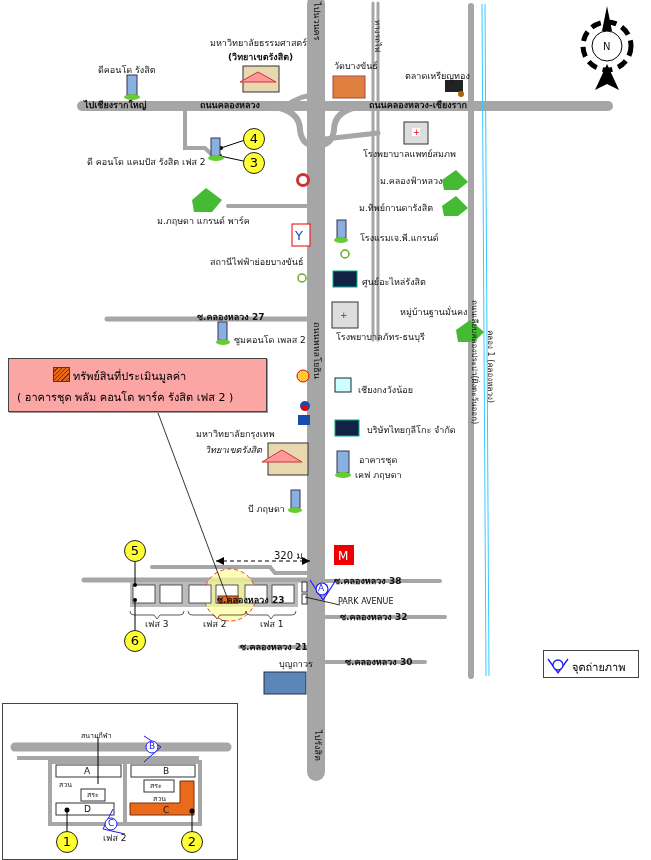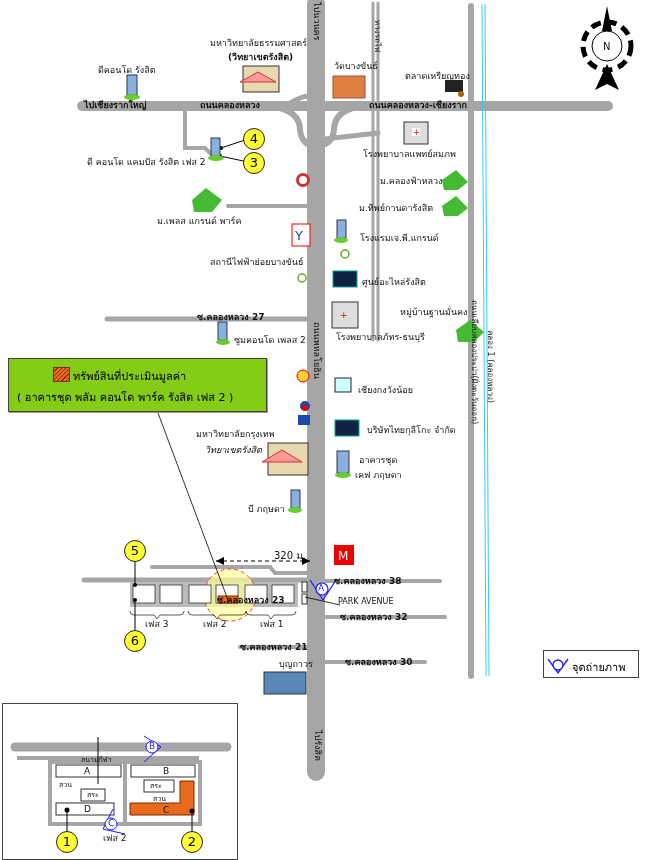--- a/index.html
+++ b/index.html
@@ -1,21 +1,21 @@
 <!DOCTYPE html>
 <html><head>
 <meta charset="utf-8">
 <style>
   html,body{margin:0;padding:0;background:#fff;}
   body{width:651px;height:860px;position:relative;overflow:hidden;font-family:"DejaVu Sans",sans-serif;}
   #map{position:absolute;left:0;top:0;width:651px;height:860px;}
   .lbl{position:absolute;font-size:9px;color:#111;white-space:nowrap;line-height:1;}
   .lbl.b{font-weight:bold;}
   .vlbl{position:absolute;font-size:9px;color:#111;white-space:nowrap;transform-origin:left top;line-height:1;}
-  .legend-box{position:absolute;left:8px;top:358px;width:257px;height:52px;border:1px solid #444;background:#84cc16;box-shadow:1px 1px 0 #999;}
+  .legend-box{position:absolute;left:8px;top:358px;width:257px;height:52px;border:1px solid #444;background:#fca5a5;box-shadow:1px 1px 0 #999;}
   .legend-box .row1{position:absolute;left:44px;top:8px;font-size:11px;}
   .legend-box .row2{position:absolute;left:8px;top:29px;font-size:11px;}
   .hatch{display:inline-block;width:15px;height:13px;vertical-align:-2px;margin-right:3px;background:repeating-linear-gradient(135deg,#e86a1a 0 2px,#8a2f08 2px 3px);border:1px solid #7a2a00;}
   .photo-legend{position:absolute;left:543px;top:650px;width:94px;height:26px;border:1px solid #444;background:#fff;}
   .photo-legend span{position:absolute;left:28px;top:7px;font-size:11px;}
   .inset{position:absolute;left:2px;top:703px;width:234px;height:155px;border:1px solid #444;background:#fff;}
   .circ{position:absolute;width:20px;height:20px;border-radius:50%;background:#ffff33;border:1.5px solid #222;font-size:13px;text-align:center;line-height:20px;color:#000;}
 </style>
 </head>
 <body>
@@ -217,21 +217,21 @@
 
 <div class="lbl" style="left:210px;top:39px;">มหาวิทยาลัยธรรมศาสตร์</div>
 <div class="lbl b" style="left:228px;top:53px;">(วิทยาเขตรังสิต)</div>
 <div class="lbl" style="left:98px;top:66px;">ดีคอนโด รังสิต</div>
 <div class="lbl" style="left:87px;top:158px;">ดี คอนโด แคมปัส รังสิต เฟส 2</div>
 <div class="lbl" style="left:334px;top:62px;">วัดบางขันธ์</div>
 <div class="lbl" style="left:405px;top:72px;">ตลาดเหรียญทอง</div>
 <div class="lbl" style="left:363px;top:150px;">โรงพยาบาลแพทย์สมภพ</div>
 <div class="lbl" style="left:380px;top:177px;">ม.คลองฟ้าหลวง</div>
 <div class="lbl" style="left:359px;top:204px;">ม.ทิพย์กานดารังสิต</div>
-<div class="lbl" style="left:157px;top:217px;">ม.เพลส แกรนด์ พาร์ค</div>
+<div class="lbl" style="left:157px;top:217px;">ม.ภฤษดา แกรนด์ พาร์ค</div>
 <div class="lbl" style="left:360px;top:234px;">โรงแรมเจ.พี.แกรนด์</div>
 <div class="lbl" style="left:210px;top:258px;">สถานีไฟฟ้าย่อยบางขันธ์</div>
 <div class="lbl" style="left:362px;top:278px;">ศูนย์อะไหล่รังสิต</div>
 <div class="lbl" style="left:400px;top:308px;">หมู่บ้านฐานมั่นคง</div>
 <div class="lbl" style="left:336px;top:333px;">โรงพยาบาลภัทร-ธนบุรี</div>
 <div class="lbl b" style="left:197px;top:313px;">ซ.คลองหลวง 27</div>
 <div class="lbl" style="left:234px;top:336px;">ซูมคอนโด เพลส 2</div>
 <div class="lbl" style="left:358px;top:386px;">เชียงกงวังน้อย</div>
 <div class="lbl" style="left:367px;top:426px;">บริษัทไทยกุลีโกะ จำกัด</div>
 <div class="lbl" style="left:196px;top:430px;">มหาวิทยาลัยกรุงเทพ</div>
@@ -290,21 +290,21 @@
       <line x1="189" y1="107" x2="189" y2="130" stroke="#000"></line>
     <g>
         <polyline points="141,32 158,43 141,58" fill="none" stroke="#1a1aff"></polyline>
         <circle cx="149" cy="43" r="6" fill="#fff" stroke="#1a1aff"></circle>
       </g>
     <g>
         <polyline points="110,105 100,125 122,130" fill="none" stroke="#1a1aff"></polyline>
         <circle cx="108" cy="120" r="6" fill="#fff" stroke="#1a1aff"></circle>
       </g>
   </svg>
-  <div class="lbl" style="left:78px;top:29px;font-size:7px;margin-top:24px;">สนามกีฬา</div>
+  <div class="lbl" style="left:78px;top:29px;font-size:7px;">สนามกีฬา</div>
   <div class="lbl" style="left:81px;top:63px;">A</div>
   <div class="lbl" style="left:81px;top:101px;">D</div>
   <div class="lbl" style="left:160px;top:63px;">B</div>
   <div class="lbl" style="left:160px;top:102px;">C</div>
   <div class="lbl" style="left:84px;top:88px;font-size:7px;">สระ</div>
   <div class="lbl" style="left:147px;top:79px;font-size:7px;">สระ</div>
   <div class="lbl" style="left:56px;top:78px;font-size:7px;">สวน</div>
   <div class="lbl" style="left:150px;top:92px;font-size:7px;">สวน</div>
   <div class="lbl" style="left:146px;top:38px;color:#1a1aff;">B</div>
   <div class="lbl" style="left:105px;top:115px;color:#1a1aff;">C</div>

